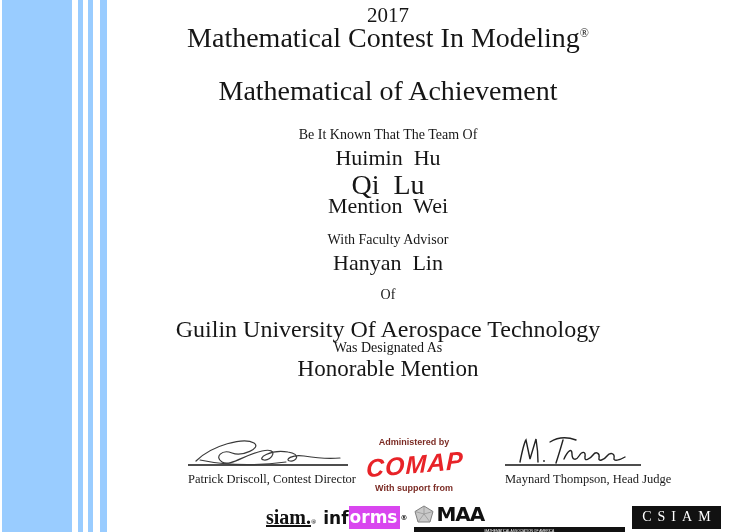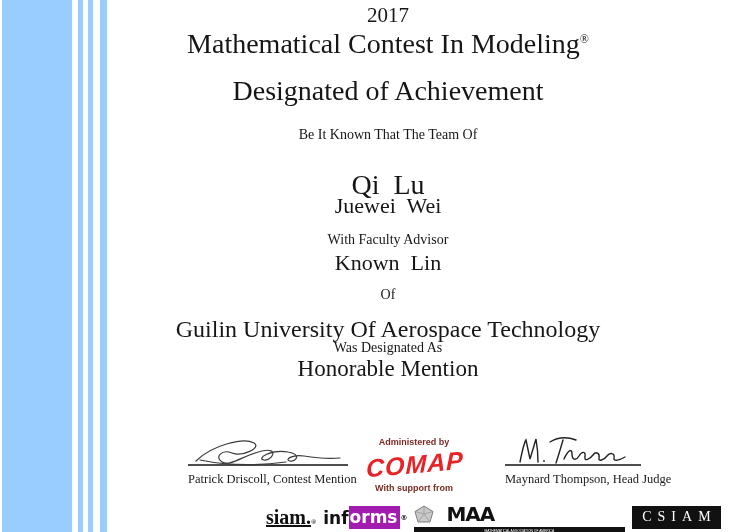--- a/index.html
+++ b/index.html
@@ -11,21 +11,21 @@
   .bar{position:absolute;top:0;height:532px;background:#99CCFF;}
   .bar-wide{left:2px;width:70px;}
   .bar-s1{left:78px;width:5px;}
   .bar-s2{left:88px;width:5px;}
   .bar-s3{left:100px;width:7px;}
 
   
   .content{position:absolute;left:105px;top:0;width:566px;height:523px;}
   .c-line{position:absolute;left:0;width:100%;text-align:center;white-space:pre;line-height:1.15;}
   .year{top:3px;font-size:21px;}
-  .title{top:28px;font-size:28px;}
+  .title{top:22px;font-size:28px;}
   .title sup{font-size:12px;vertical-align:super;}
   .subtitle{top:75px;font-size:28px;}
   .small{font-size:14px;}
   .t-intro{top:127px;}
   .m1{top:145px;font-size:22px;}
   .m2{top:169px;font-size:28px;}
   .m3{top:193px;font-size:22px;}
   .a-intro{top:232px;}
   .advisor{top:250px;font-size:22px;}
   .of{top:287px;}
@@ -46,65 +46,66 @@
   .comap-logo{font-family:"Liberation Sans", sans-serif;font-weight:bold;font-style:italic;
     font-size:25px;color:#E82328;letter-spacing:1px;transform:rotate(-5deg) skewX(-6deg);
     display:inline-block;margin:3px 0 4px 0;}
 
   
   .sponsors{position:absolute;left:266px;top:502px;display:flex;align-items:center;gap:7px;}
   .siam{font-family:Liberation Serif, serif;font-weight:bold;font-size:20px;letter-spacing:0px;color:#111;}
   .siam .u{text-decoration:underline;}
   .tinymark{font-size:7px;vertical-align:baseline;color:#111;}
   .informs{font-family:"DejaVu Sans", sans-serif;font-weight:bold;font-size:17px;display:flex;align-items:center;color:#111;justify-content:center;}
-  .informs .boxed{background:#a21caf;color:#fff;padding:1px 3px 2px 1px;}
+  .informs .boxed{background:#d946ef;color:#fff;padding:1px 3px 2px 1px;}
   .maa{display:flex;flex-direction:column;align-items:stretch;}
-  .maa-row{display:flex;align-items:center;gap:12px;}
+  .maa-row{display:flex;align-items:center;gap:2px;}
   .maa-text{font-family:"DejaVu Sans", sans-serif;font-weight:bold;font-size:20px;letter-spacing:-1px;color:#111;}
   .maa-bar{background:#111;height:6px;display:flex;align-items:center;justify-content:center;overflow:hidden;margin-top:1px;}
   .maa-bar span{color:#fff;font-family:"Liberation Sans", sans-serif;font-size:10px;white-space:nowrap;transform:scale(0.33);transform-origin:center center;}
   .csiam{background:#111;color:#fff;font-family:"Liberation Serif", serif;font-size:14px;
     letter-spacing:6px;padding:3px 4px 4px 10px;white-space:nowrap;}
 </style>
 </head>
 <body>
 
 <div class="bar bar-wide"></div>
 <div class="bar bar-s1"></div>
 <div class="bar bar-s2"></div>
 <div class="bar bar-s3"></div>
 
 <div class="content">
   <div class="c-line year">2017</div>
   <div class="c-line title"><span>Mathematical Contest In Modeling</span><sup>®</sup></div>
-  <div class="c-line subtitle">Designated of Achievement</div>
+  <div class="c-line subtitle">Mathematical of Achievement</div>
 
   <div class="c-line small t-intro">Be It Known That The Team Of</div>
+  <div class="c-line m1">Huimin  Hu</div>
   <div class="c-line m2">Qi  Lu</div>
-  <div class="c-line m3">Juewei  Wei</div>
+  <div class="c-line m3">Mention  Wei</div>
 
   <div class="c-line small a-intro">With Faculty Advisor</div>
-  <div class="c-line advisor">Known  Lin</div>
+  <div class="c-line advisor">Hanyan  Lin</div>
 
   <div class="c-line small of">Of</div>
   <div class="c-line inst">Guilin University Of Aerospace Technology</div>
 
   <div class="c-line small d-intro">Was Designated As</div>
   <div class="c-line desig">Honorable Mention</div>
 </div>
 
 <div class="sigblock sig-left">
   <svg class="sig-draw" width="156" height="34" viewBox="0 0 156 34">
     <g fill="none" stroke="#3a3a3a" stroke-width="1.2" stroke-linecap="round">
       <path d="M6,28 C22,12 54,4 64,10 C72,15 52,24 42,20 C32,16 24,24 32,29 C40,34 54,22 72,18 C90,14 82,28 74,27 C66,26 80,16 98,19 C112,21 106,29 100,28 C94,27 102,21 114,23 C126,25 140,26 150,25"></path>
       <path d="M10,27 C34,32 66,33 96,29"></path>
     </g>
   </svg>
   <div class="sig-line"></div>
-  <div class="sig-name">Patrick Driscoll, Contest Mention</div>
+  <div class="sig-name">Patrick Driscoll, Contest Director</div>
 </div>
 
 <div class="comap-block">
   <div class="comap-label">Administered by</div>
   <div class="comap-logo">COMAP</div>
   <div class="comap-label">With support from</div>
 </div>
 
 <div class="sigblock sig-right">
   <svg class="sig-draw" width="130" height="34" viewBox="0 0 130 34">

